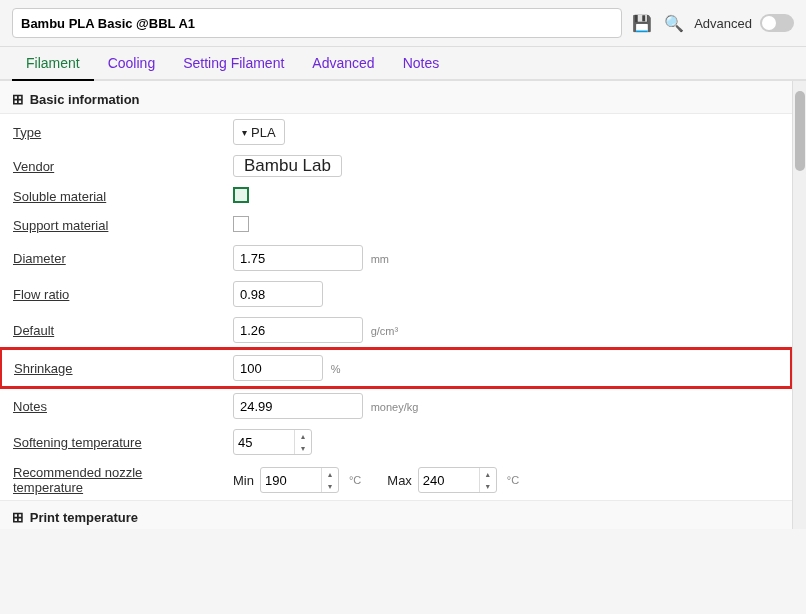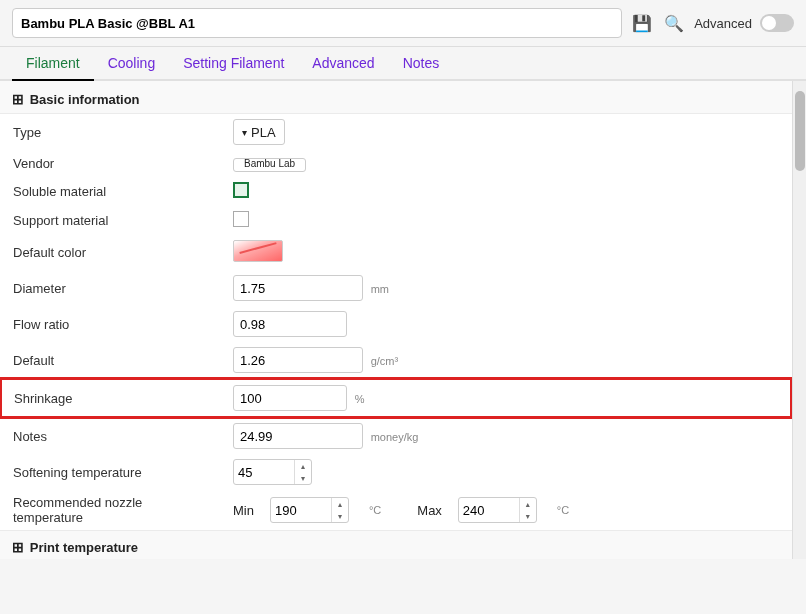--- a/index.html
+++ b/index.html
@@ -128,37 +128,38 @@
 
     .form-table tr td {
       padding: 5px 12px;
       vertical-align: middle;
     }
 
     .form-table tr td:first-child {
       width: 220px;
       color: #333;
       font-size: 13px;
+      text-decoration: underline;
     }
 
     .field-input {
       border: 1px solid #ccc;
       border-radius: 3px;
       padding: 1px 6px;
       font-size: 13px;
       background: #fff;
       height: 26px;
     }
 
     .field-input-wide {
       width: 130px;
     }
 
     .field-input-narrow {
-      width: 114px;
+      width: 90px;
     }
 
     .unit-text {
       color: #888;
       font-size: 11px;
       margin-left: 4px;
     }
 
     .type-dropdown {
       display: inline-flex;
@@ -168,27 +169,27 @@
       padding: 2px 8px;
       background: #fff;
       cursor: pointer;
       font-size: 13px;
       height: 26px;
       gap: 4px;
     }
 
     .vendor-display {
       display: inline-flex;
-      align-items: flex-end;
+      align-items: center;
       border: 1px solid #ccc;
       border-radius: 3px;
       padding: 2px 10px;
       background: #fff;
-      font-size: 10px;
-      height: 14px;
+      font-size: 17px;
+      height: 22px;
     }
 
     .checkbox-green {
       width: 16px;
       height: 16px;
       border: 2px solid #1a7c3e;
       background: #e8f5ec;
       display: inline-block;
       cursor: pointer;
     }
@@ -273,21 +274,21 @@
       width: 10px;
       left: 2px;
       height: 80px;
       background: #bbb;
       border-radius: 5px;
     }
 
     .nozzle-temp-section {
       display: flex;
       align-items: center;
-      gap: 16px;
+      gap: 6px;
     }
 
     .bottom-section-header {
       display: flex;
       align-items: center;
       gap: 6px;
       padding: 8px 12px 4px 12px;
       font-weight: 700;
       font-size: 13px;
       background: #f9f9f9;
@@ -369,26 +370,20 @@
           </tr>
 
           <tr>
             <td>Support material</td>
             <td>
               <div class="checkbox-empty"></div>
             </td>
           </tr>
 
 
-          <tr>
-            <td>Default color</td>
-            <td>
-              <div class="color-swatch"></div>
-            </td>
-          </tr>
 
           <tr>
             <td>Diameter</td>
             <td>
               <input class="field-input field-input-wide" type="text" value="1.75" style="">
               <span class="unit-text">mm</span>
             </td>
           </tr>
 
           <tr>

